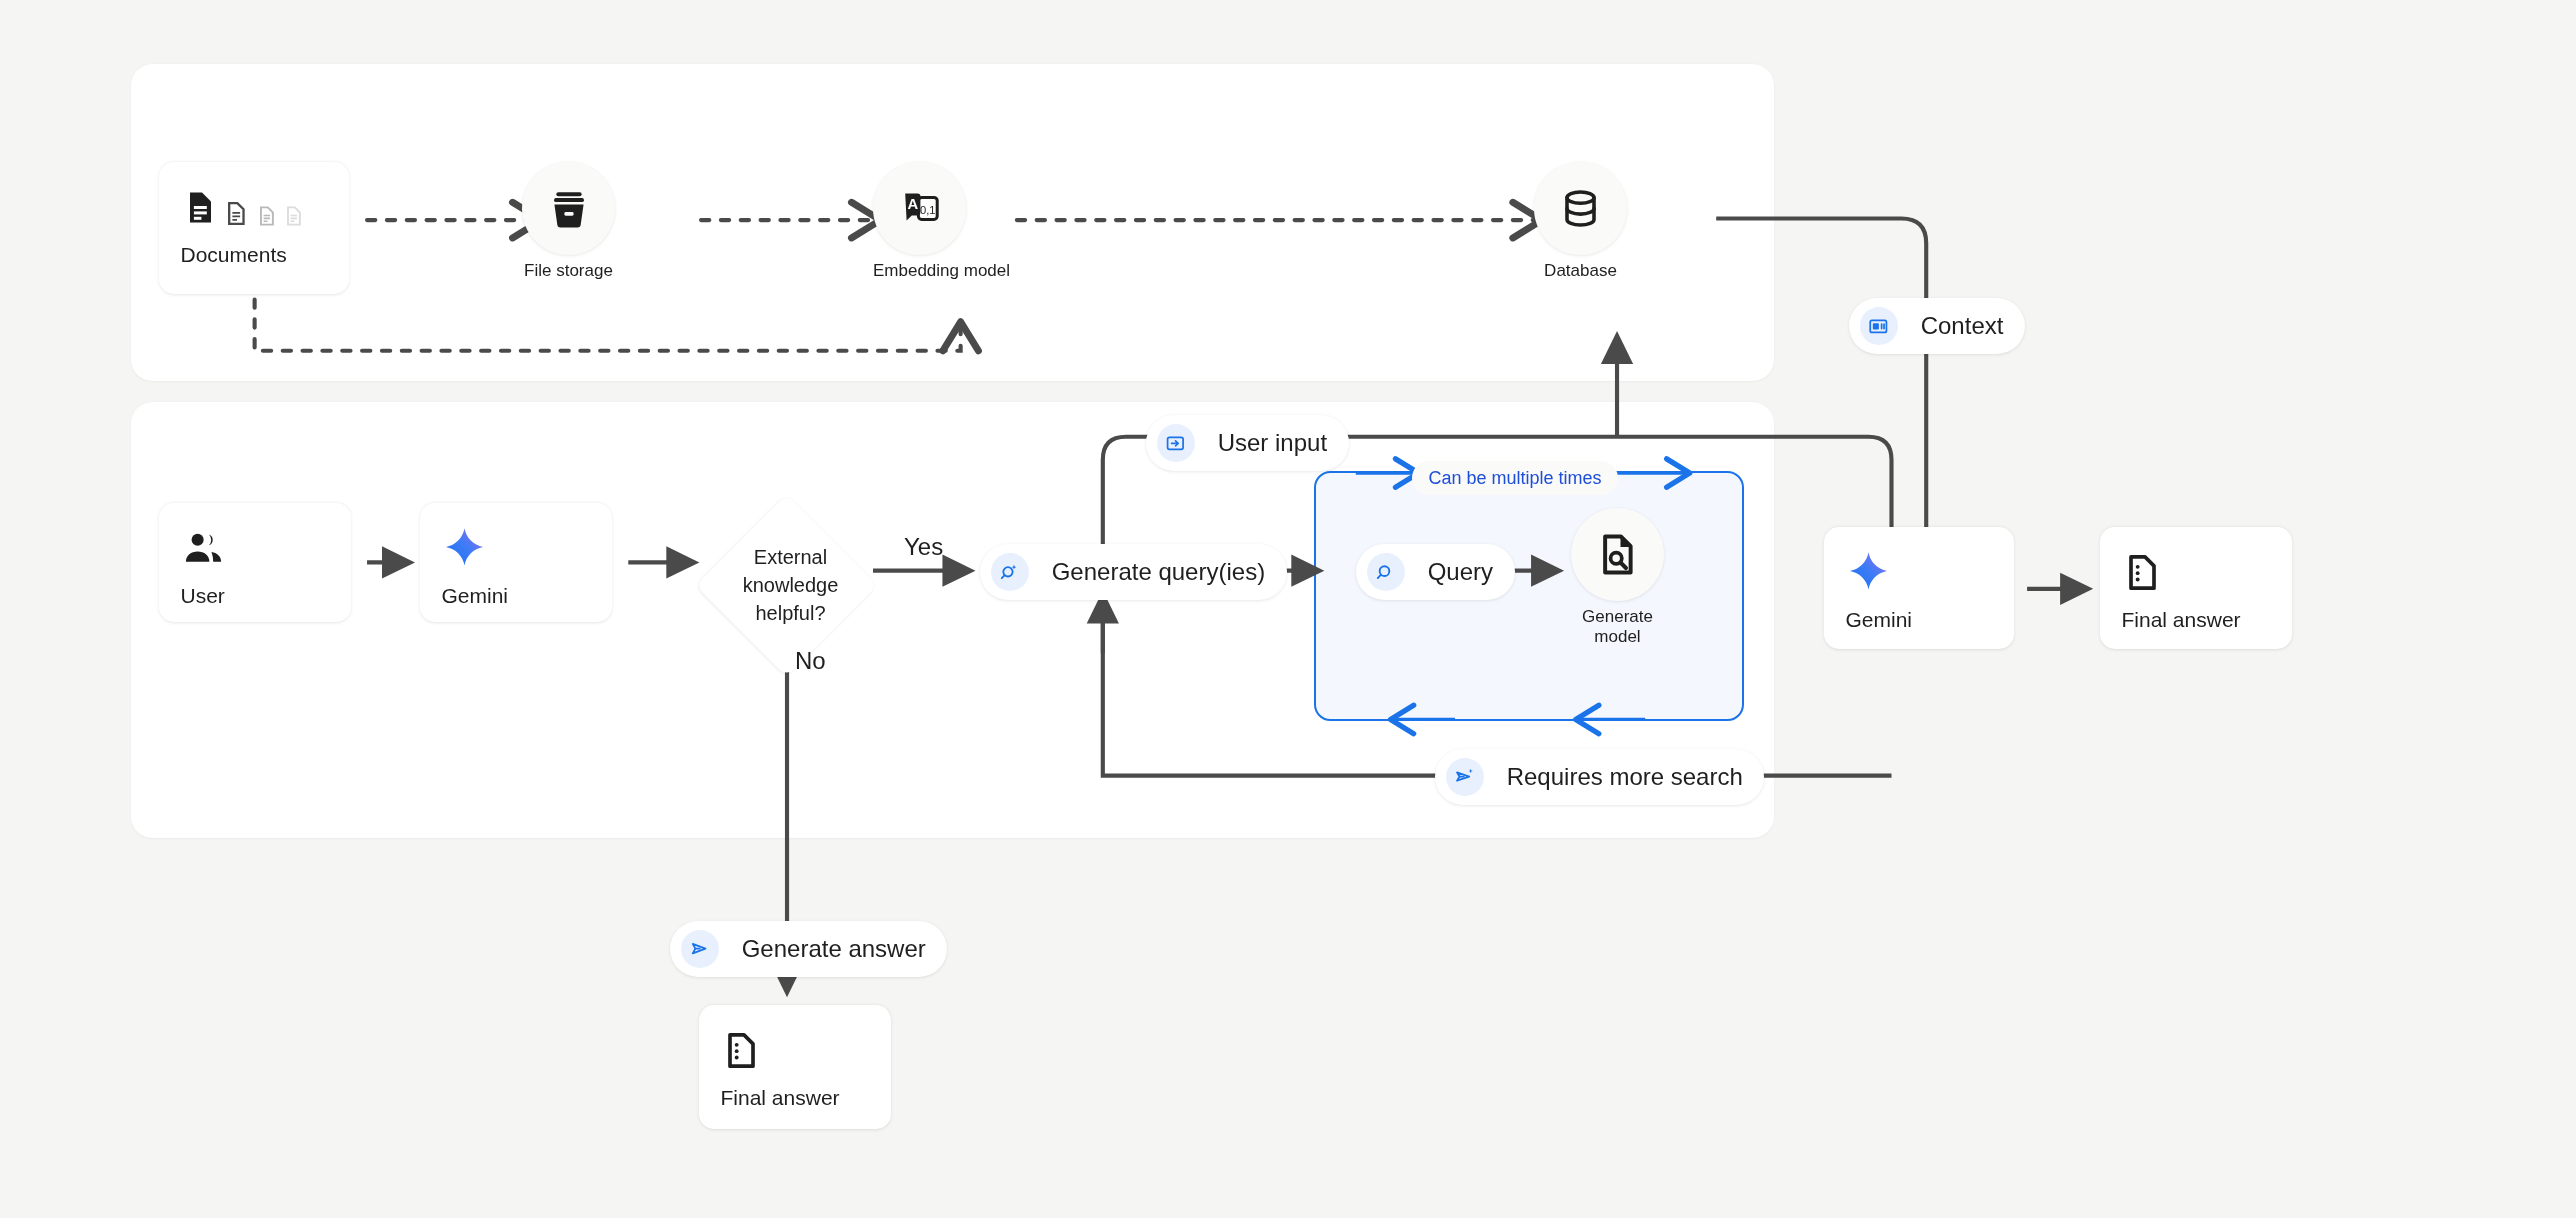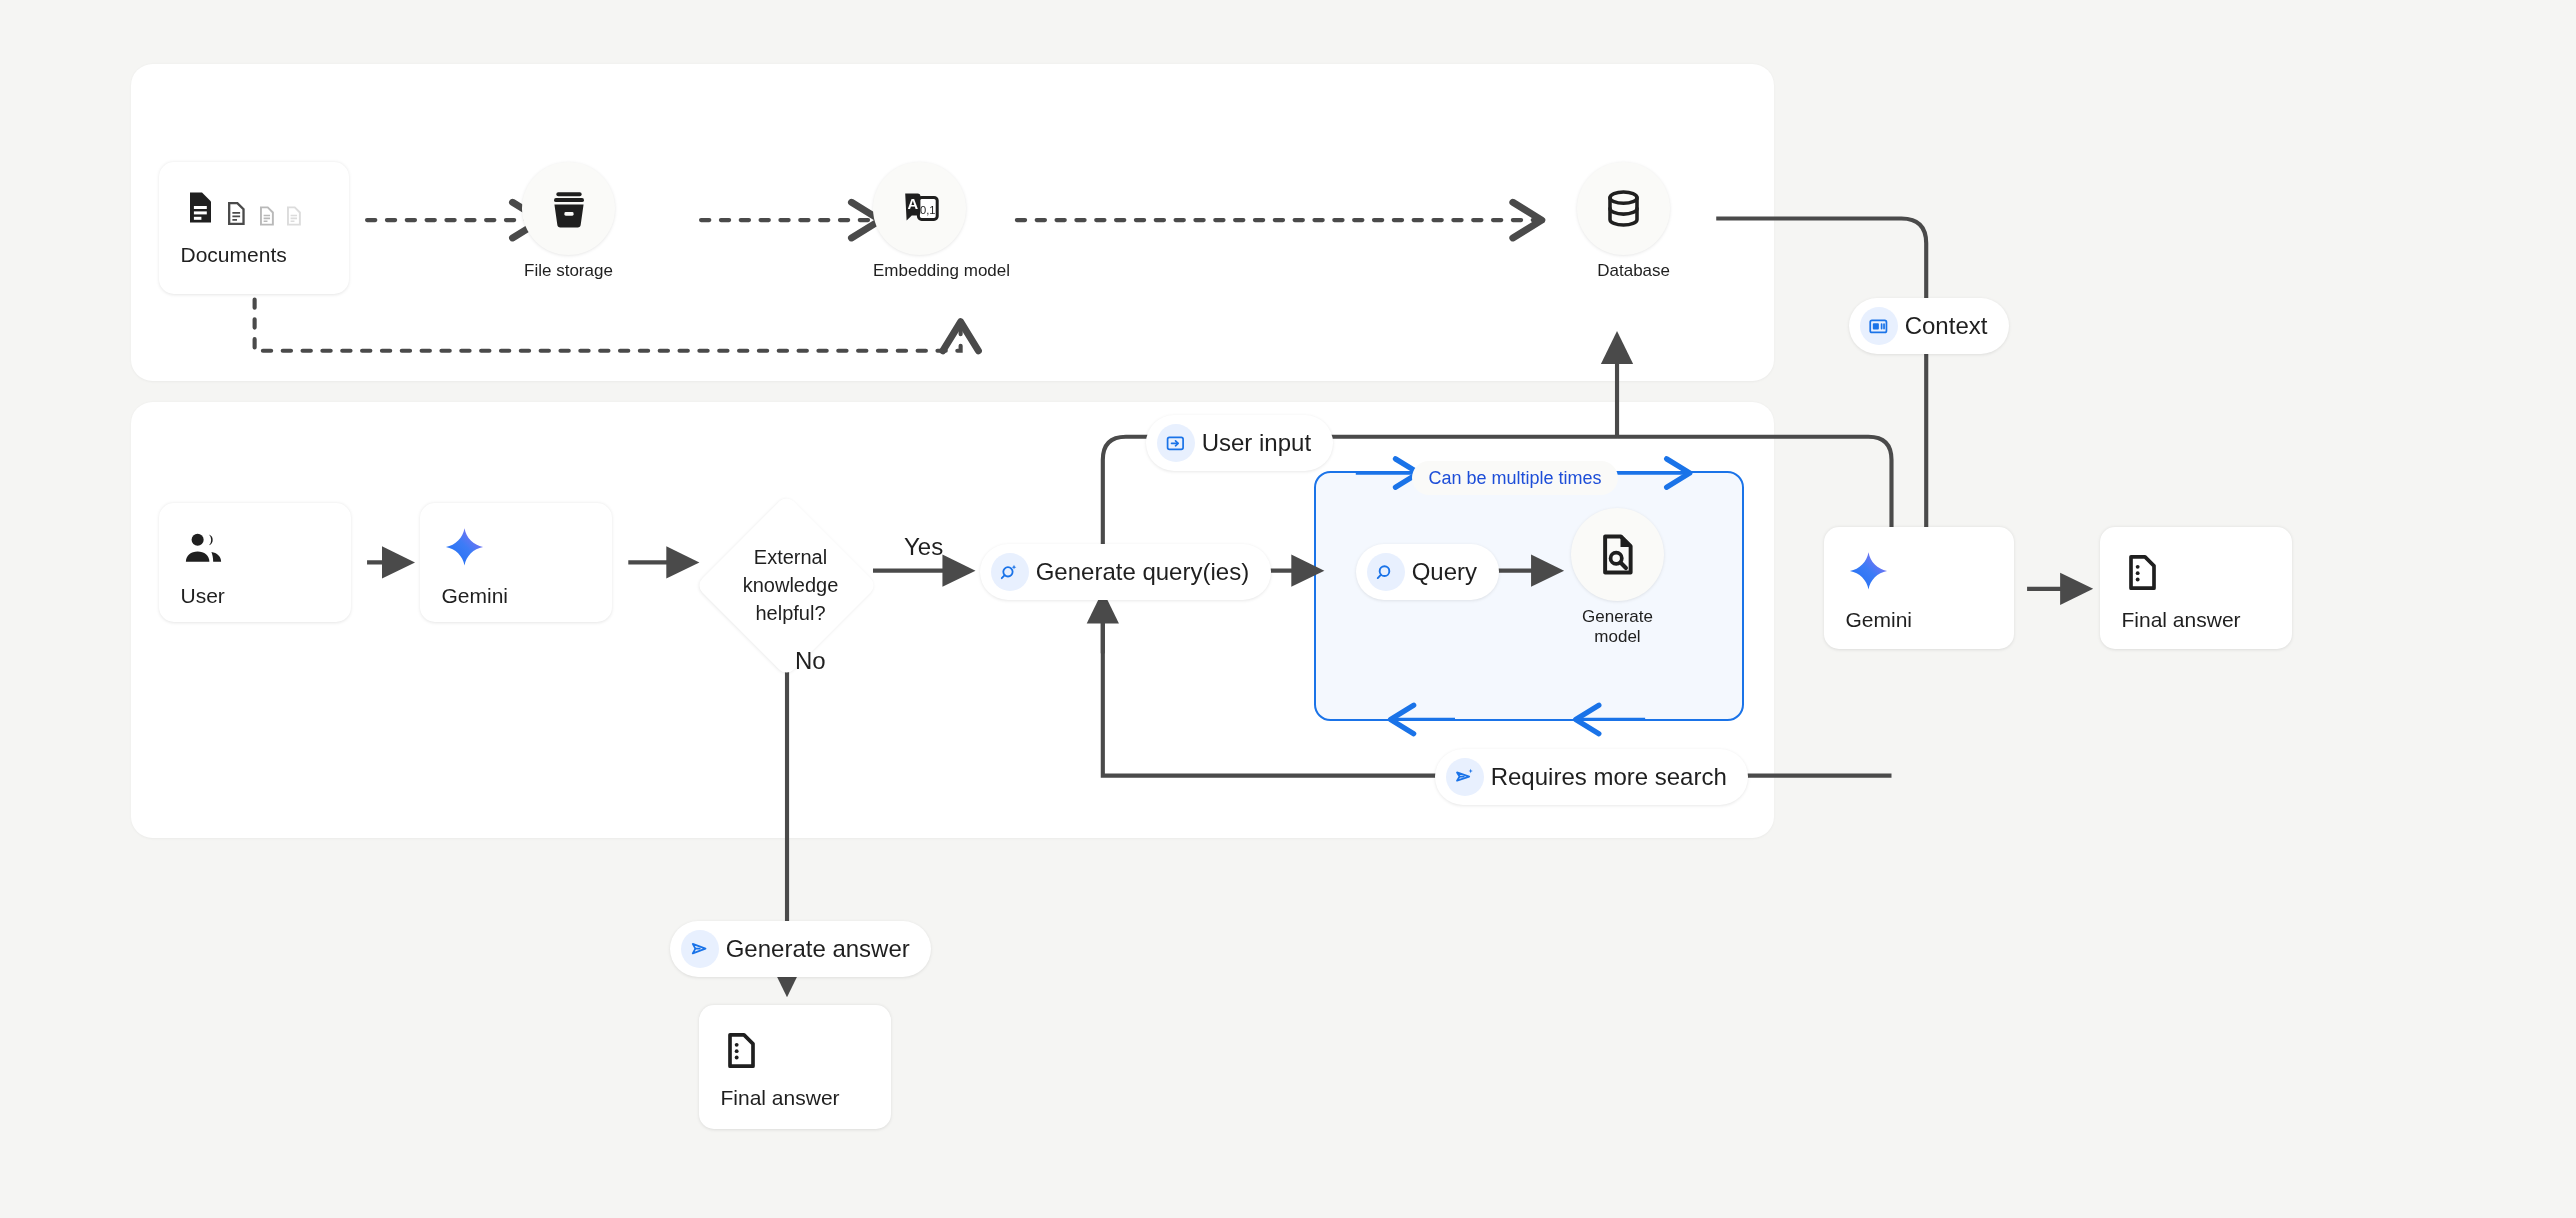--- a/index.html
+++ b/index.html
@@ -82,21 +82,21 @@
     margin: 0 auto;
   }
   .circ-label {
     margin-top: 6px;
     font-size: 17px;
     color: #1f1f1f;
     white-space: nowrap;
   }
   #node-filestorage { left: 522px;  top: 162px; width: 93px; }
   #node-embed-index { left: 873px; top: 162px; width: 93px; }
-  #node-database    { left: 1577px; top: 162px; width: 93px; text-align: right; }
+  #node-database    { left: 1534px; top: 162px; width: 93px; }
   #node-embed-query { left: 1571px; top: 508px; width: 93px; }
   #node-embed-query .circ-label { width: 149px; margin-left: -28px; white-space: normal; line-height: 1.2; }
 
   
   #diamond {
     position: absolute;
     left: 704px; top: 503px;
     width: 165px; height: 165px;
     z-index: 3;
   }
@@ -116,21 +116,21 @@
     font-size: 20px;
     line-height: 1.42;
     color: #1f1f1f;
   }
 
   
   .pill {
     position: absolute;
     display: inline-flex;
     align-items: center;
-    gap: 7px;
+    gap: 23px;
     background: #ffffff;
     border-radius: 826px;
     padding: 9px 21.5px 9px 10.7px;
     box-shadow: 0 0.8px 3.3px rgba(0,0,0,0.10);
     z-index: 5;
     white-space: nowrap;
   }
   .pill .badge {
     width: 38px; height: 38px;
     border-radius: 50%;

